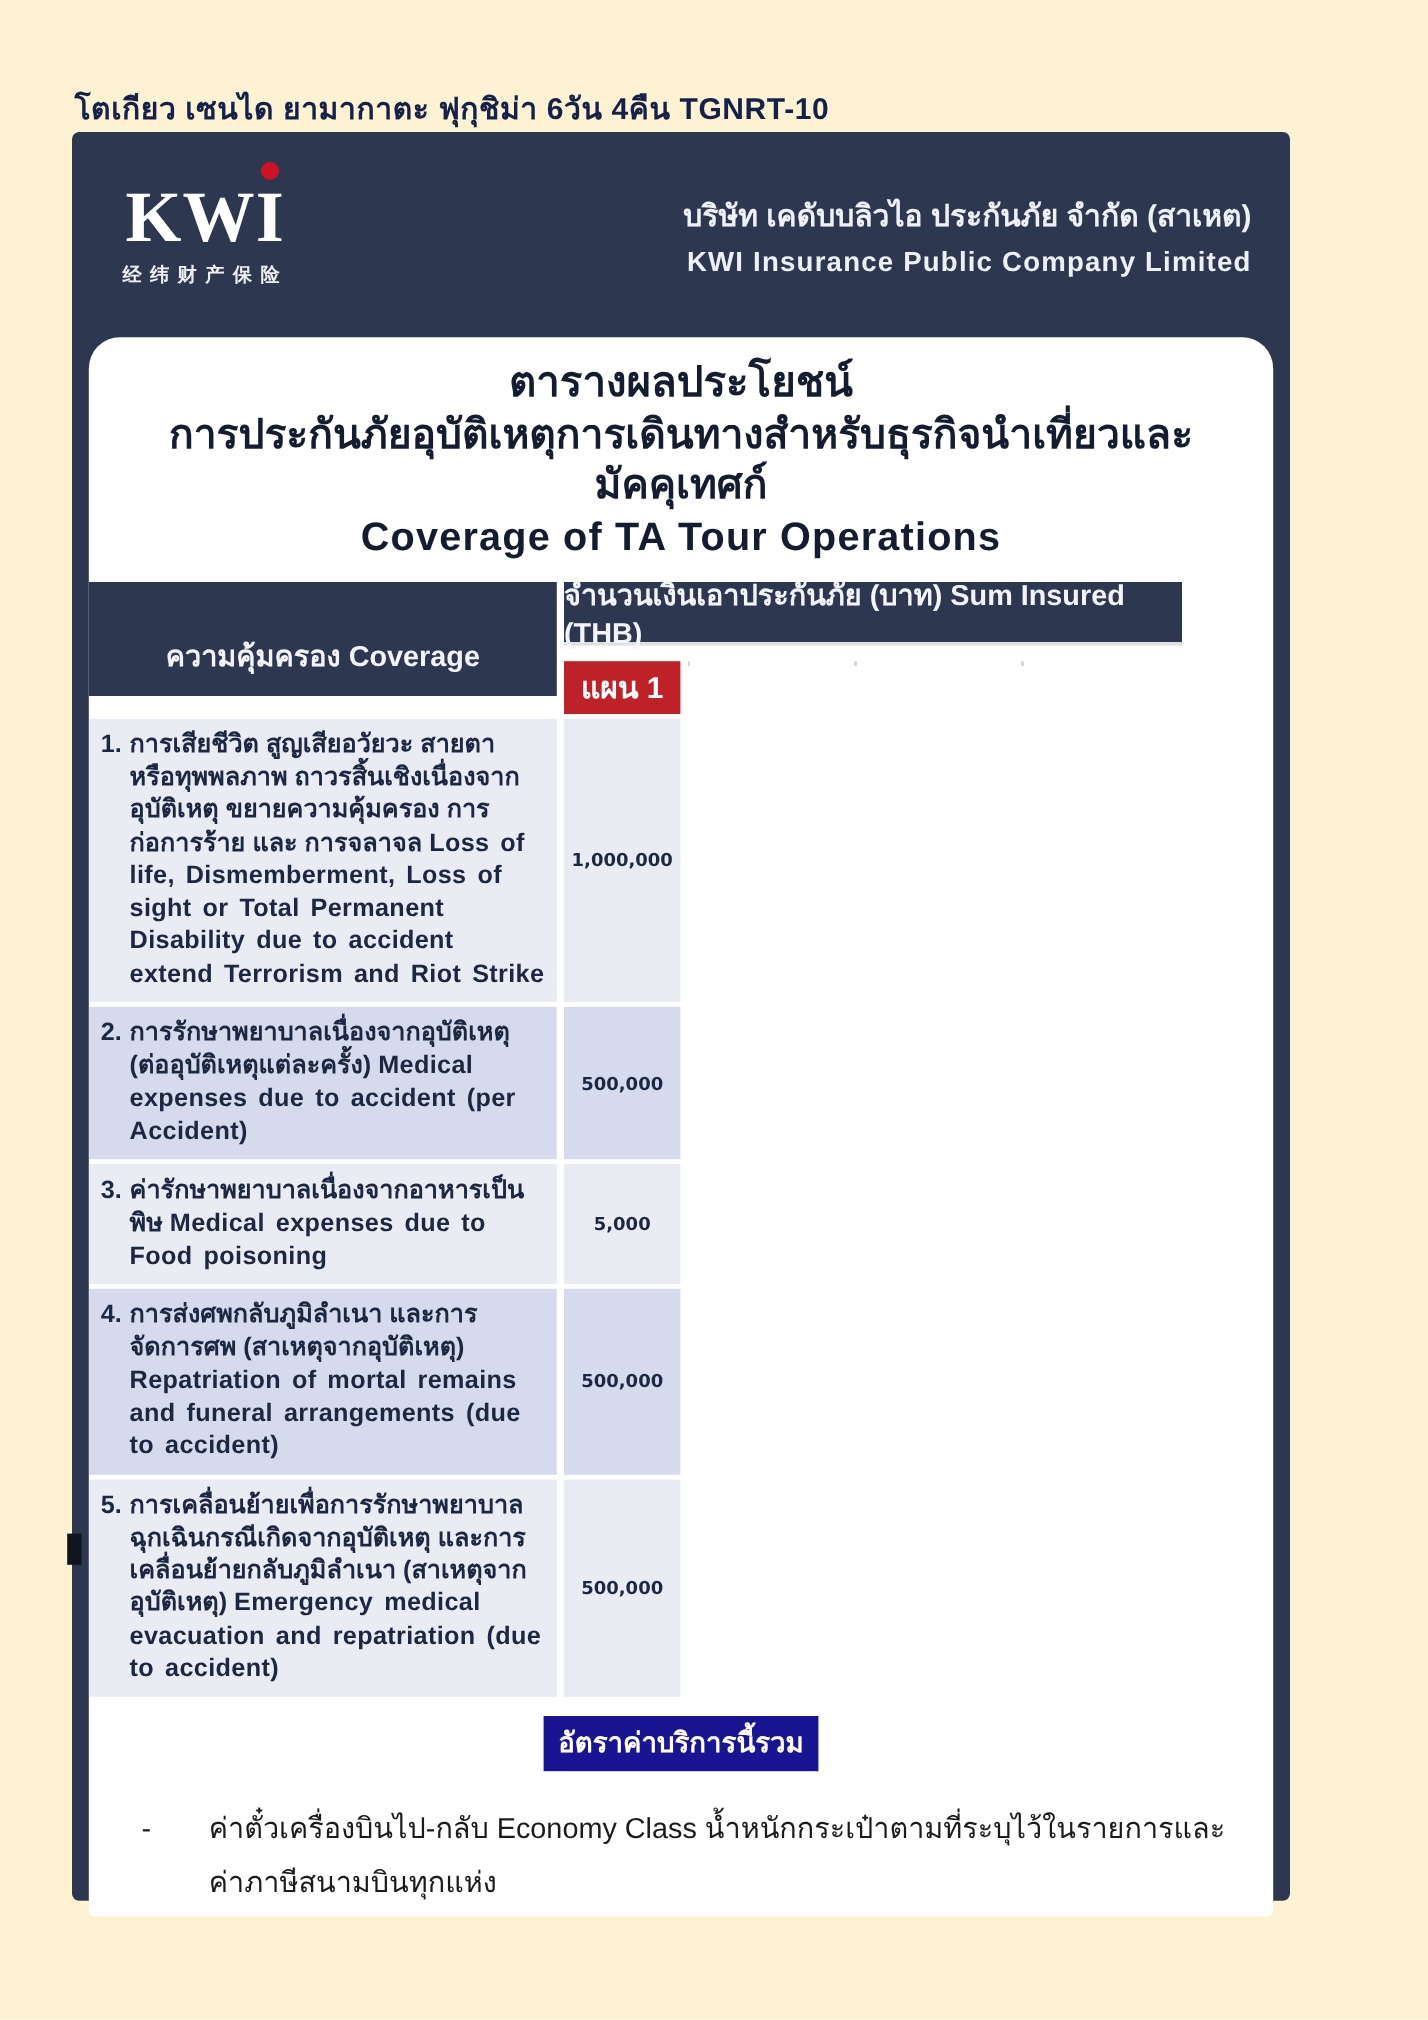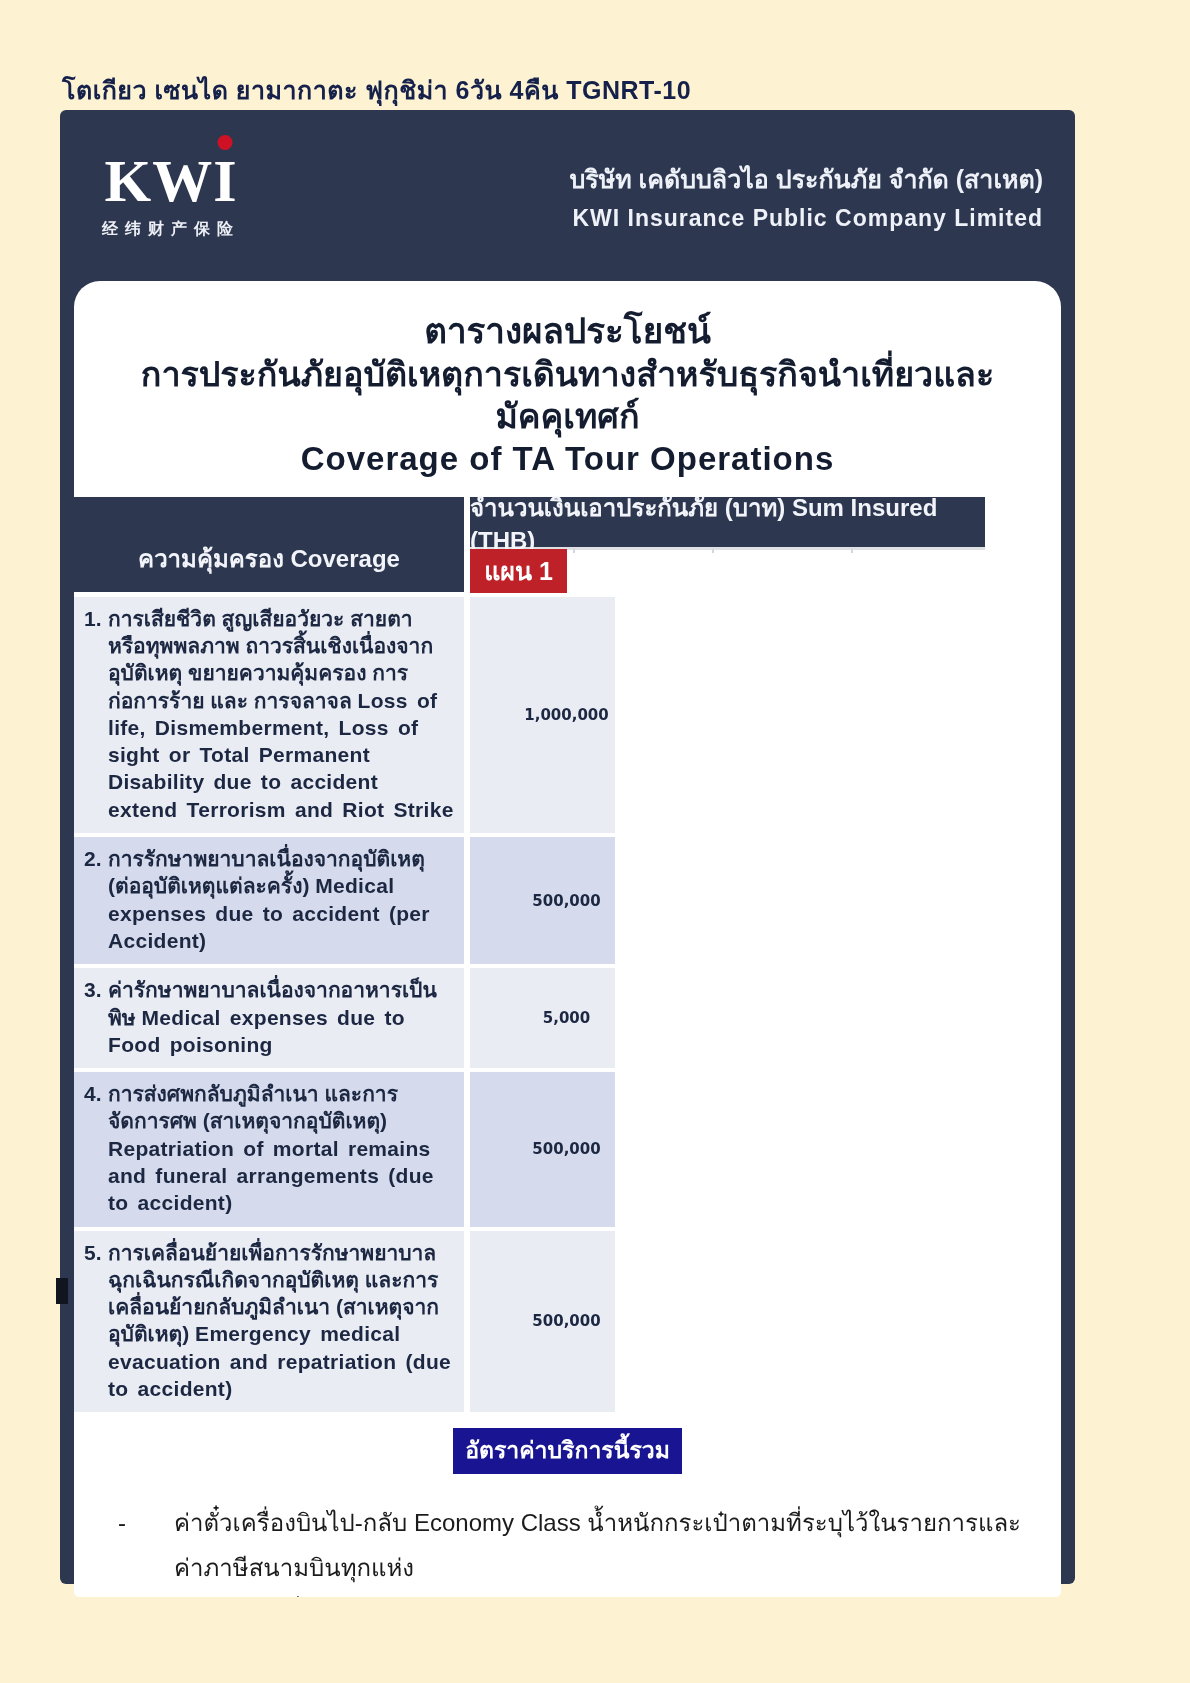--- a/index.html
+++ b/index.html
@@ -31,56 +31,56 @@
   .logo-cn{margin-top:8px;font-size:16px;color:#eef0f6;letter-spacing:7px;font-weight:600;}
   .company{text-align:right;color:#eef1f7;margin-right:4px;}
   .company .th{font-size:25px;font-weight:600;margin-bottom:6px;}
   .company .en{font-size:23px;font-weight:700;letter-spacing:1px;}
   
   .content{
     margin:0 14px;height:1316px;background:#ffffff;
     border-radius:26px 26px 5px 5px;box-sizing:border-box;overflow:hidden;
   }
   .doc-title{padding-top:16px;text-align:center;color:#141c30;font-weight:700;}
-  .doc-title .l1{font-size:35px;line-height:1.25;margin-top:12px;}
+  .doc-title .l1{font-size:35px;line-height:1.25;}
   .doc-title .l2{font-size:34px;line-height:1.25;}
   .doc-title .l3{font-size:33px;line-height:1.3;letter-spacing:1px;}
   
   .tbl{margin-top:16px;width:911px;}
   .thead{display:flex;gap:6px;}
   .cov-head{
     width:390px;height:95px;background:#2d3850;color:#f2f4fa;
     display:flex;align-items:flex-end;justify-content:center;box-sizing:border-box;
     font-size:24px;font-weight:600;padding-bottom:14px;
   }
   .right-head-wrap{width:515px;}
   .sum-head{
     height:50px;background:#2d3850;color:#f2f4fa;display:flex;align-items:center;justify-content:center;
     font-size:24px;font-weight:600;box-shadow:0 3px 0 rgba(40,48,70,.15);
   }
-  .plan-strip{display:flex;margin-top:2px;}
+  .plan-strip{display:flex;margin-top:16px;}
   .plan-cell{
     width:97px;height:44px;background:#bf2128;color:#ffffff;
     display:flex;align-items:center;justify-content:center;
     font-size:25px;font-weight:700;
   }
   .ghost-cols{flex:1;height:4px;margin-left:6px;
     background:repeating-linear-gradient(90deg,#d3d6e0 0 2px,transparent 2px 139px);}
   .trow{display:flex;gap:6px;margin-top:4px;}
   .trow .desc{
     width:390px;box-sizing:border-box;padding:8px 8px 10px 10px;
     display:flex;font-size:21px;line-height:1.3;color:#1c2742;
   }
   .trow .no{width:24px;flex:none;font-weight:700;}
   .trow .txt{flex:1;}
   .trow .th{font-weight:600;}
   .trow .en{font-weight:700;letter-spacing:.3px;word-spacing:3px;}
   .trow .val{
     width:97px;flex:none;display:flex;align-items:center;justify-content:center;
-    font-family:"DejaVu Sans",sans-serif;font-size:15px;font-weight:700;color:#1c2742;padding-left:48px;
+    font-family:"DejaVu Sans",sans-serif;font-size:15px;font-weight:700;color:#1c2742;
   }
   .trow.light .desc,.trow.light .val{background:#eaecf4;}
   .trow.dark .desc,.trow.dark .val{background:#d5dbec;}
   
   .banner{display:table;margin:0 auto;padding:4px 12px 6px;color:#ffffff;font-size:23px;font-weight:700;}
   .banner.blue{background:#191491;margin-top:16px;}
   .bullets{margin-top:26px;padding-left:44px;padding-right:16px;}
   .bullets.tight .bullet{line-height:45px;}
   .bullet{display:flex;font-size:24px;color:#1b1b1b;}
   .bullet .dash{width:56px;flex:none;}

